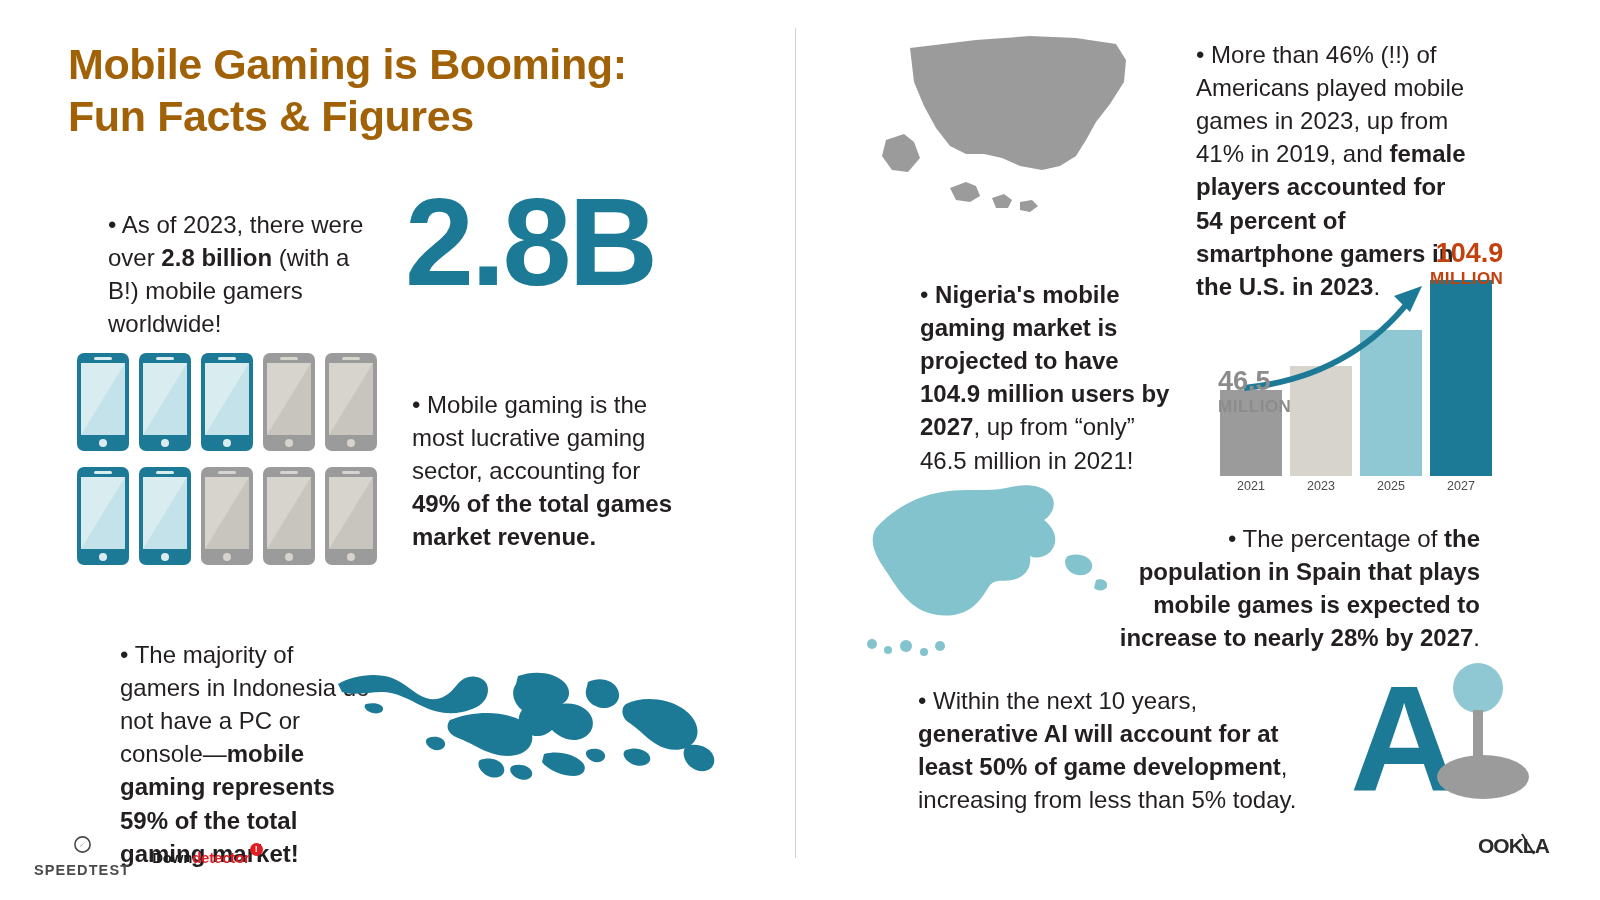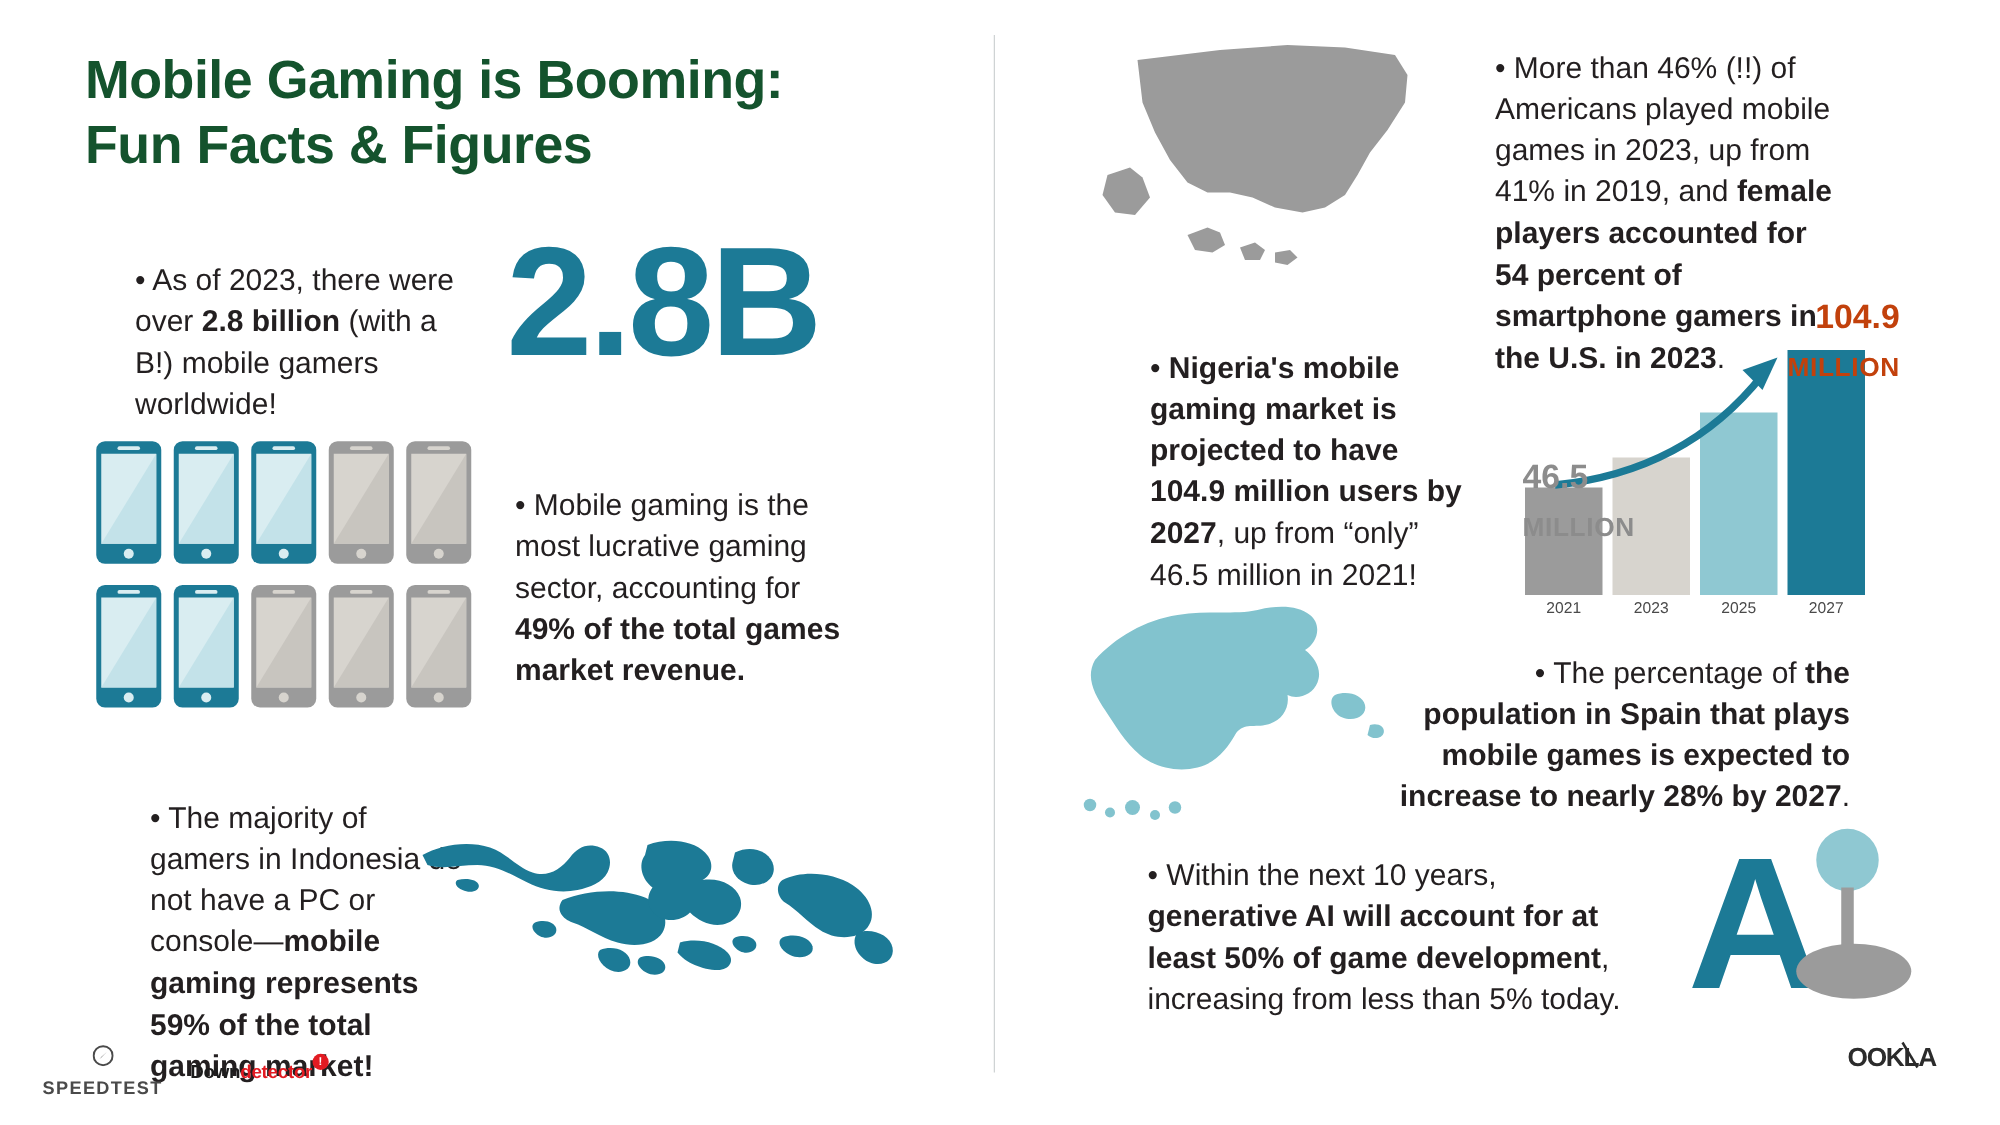--- a/index.html
+++ b/index.html
@@ -31,21 +31,21 @@
   
   .title {
     position: absolute;
     left: 68px;
     top: 38px;
     width: 680px;
     font-size: 43px;
     font-weight: bold;
     line-height: 1.22;
     letter-spacing: -0.4px;
-    color: #14532d;
+    color: #a16207;
   }
 
   .bullet {
     position: absolute;
     font-size: 24px;
     line-height: 1.38;
     color: #231f20;
   }
   .bullet b { font-weight: bold; }
 
@@ -168,21 +168,21 @@
     top: 238px;
     width: 300px;
     height: 260px;
   }
   .chart-label {
     position: absolute;
     font-weight: bold;
     line-height: 1.0;
   }
   .chart-label .big { font-size: 27px; display: block; }
-  .chart-label .mil { font-size: 21px; letter-spacing: 0.5px; display: block; margin-top: 17px;}
+  .chart-label .mil { font-size: 17px; letter-spacing: 0.5px; display: block; margin-top: 3px;}
   .label-46 { left: 1218px; top: 368px; color: #8c8c8c; }
   .label-104 { left: 1430px; top: 240px; color: #c2410c; text-align: right; }
 
   .spain {
     position: absolute;
     left: 862px;
     top: 470px;
     width: 250px;
     height: 210px;
   }

